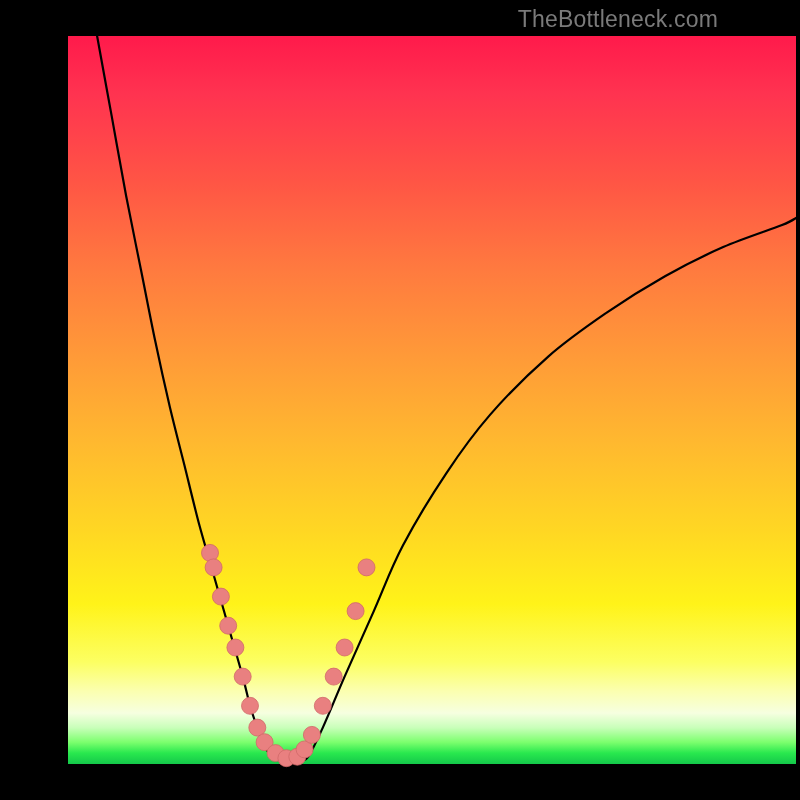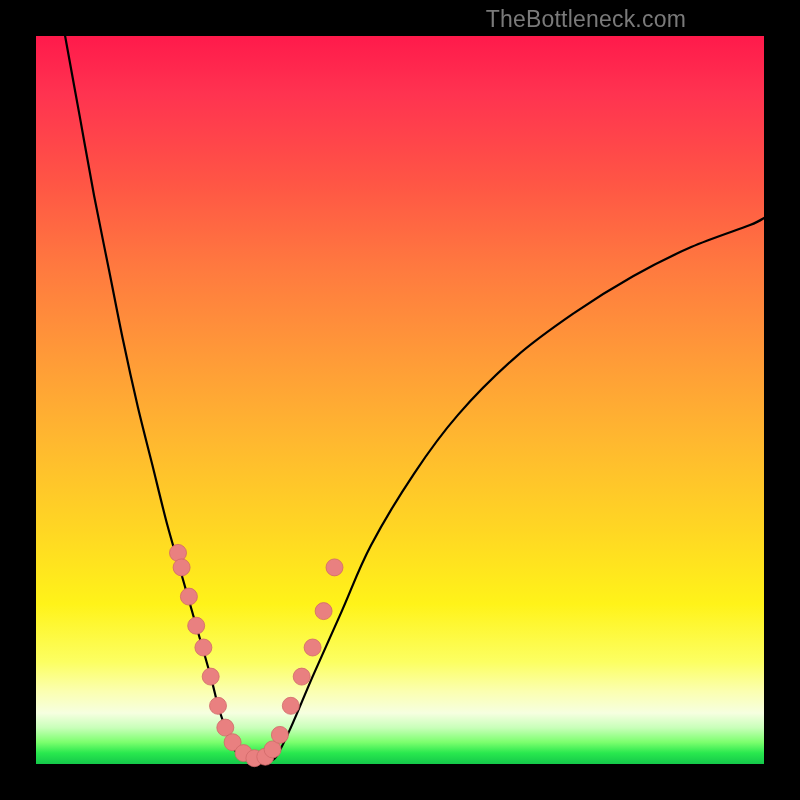--- a/index.html
+++ b/index.html
@@ -9,20 +9,21 @@
     height: 800px;
     overflow: hidden;
     background: #000;
     font-family: Arial, Helvetica, sans-serif;
   }
   .frame {
     position: relative;
     width: 704px;
     height: 800px;
     background: #000;
+    margin-left: 32px;
   }
   .plot {
     position: absolute;
     left: 36px;
     top: 36px;
     width: 728px;
     height: 728px;
     background: linear-gradient(to bottom,
       #ff1a4b 0%,
       #ff3350 8%,

